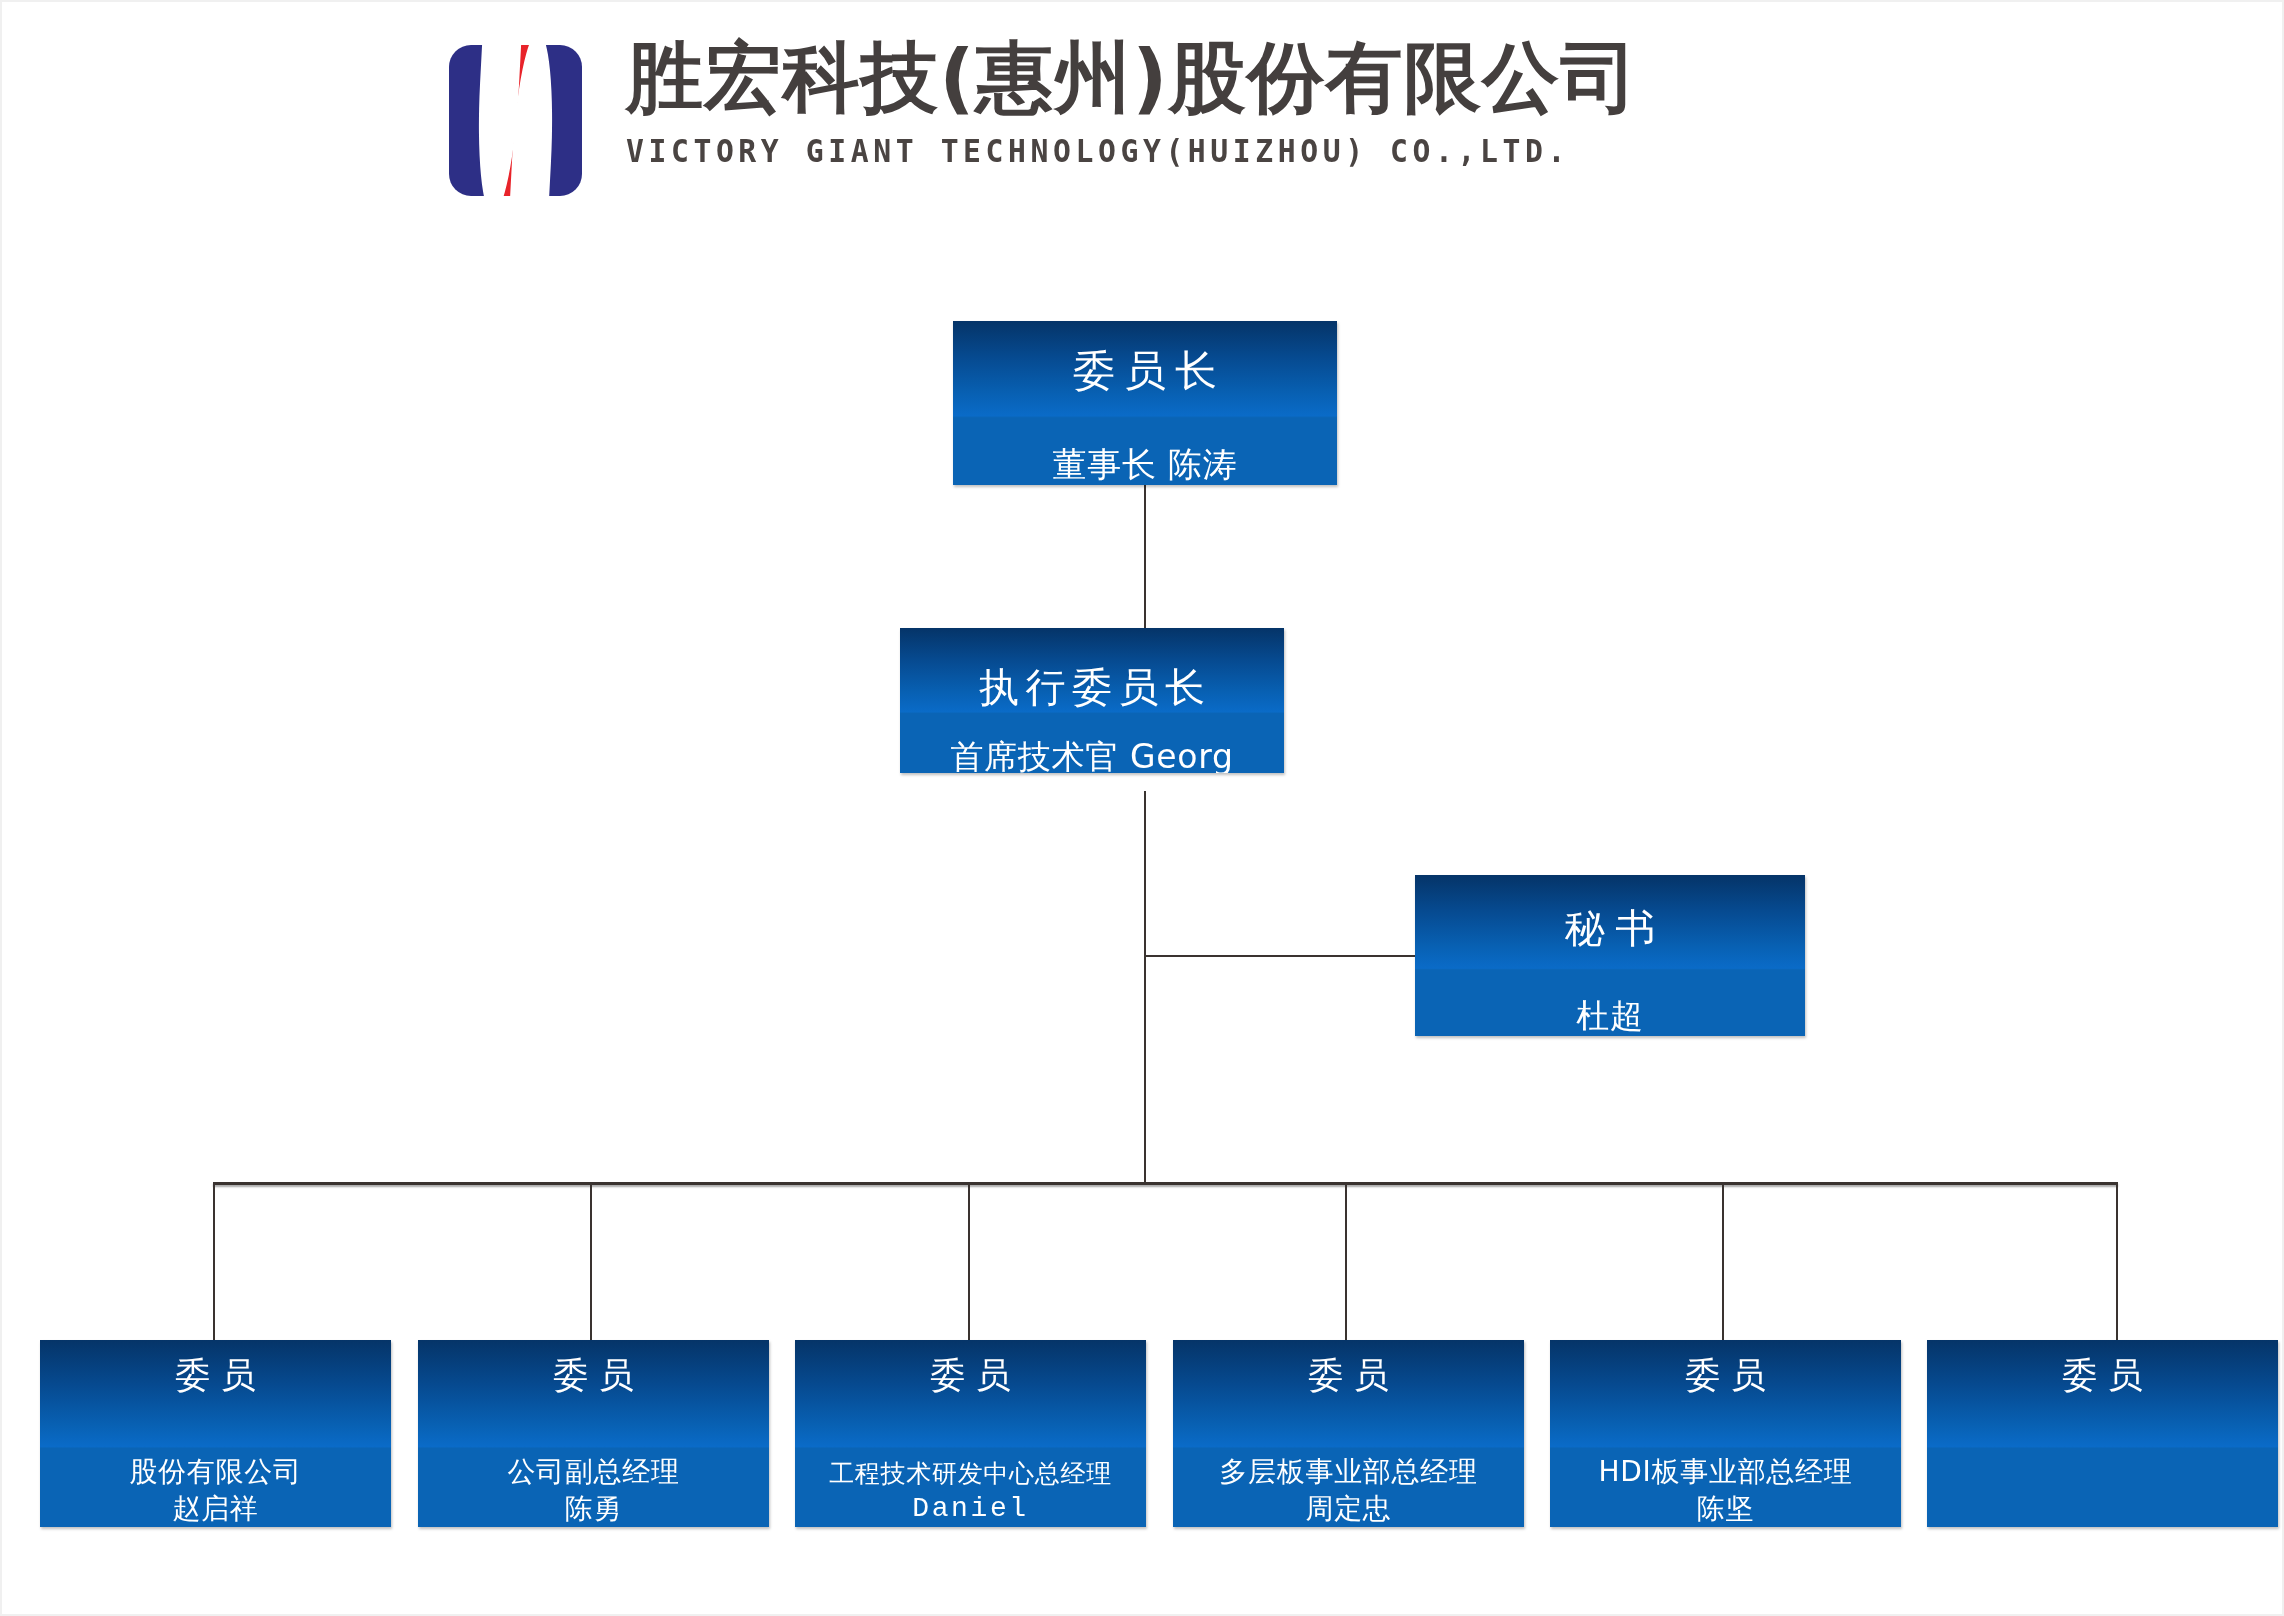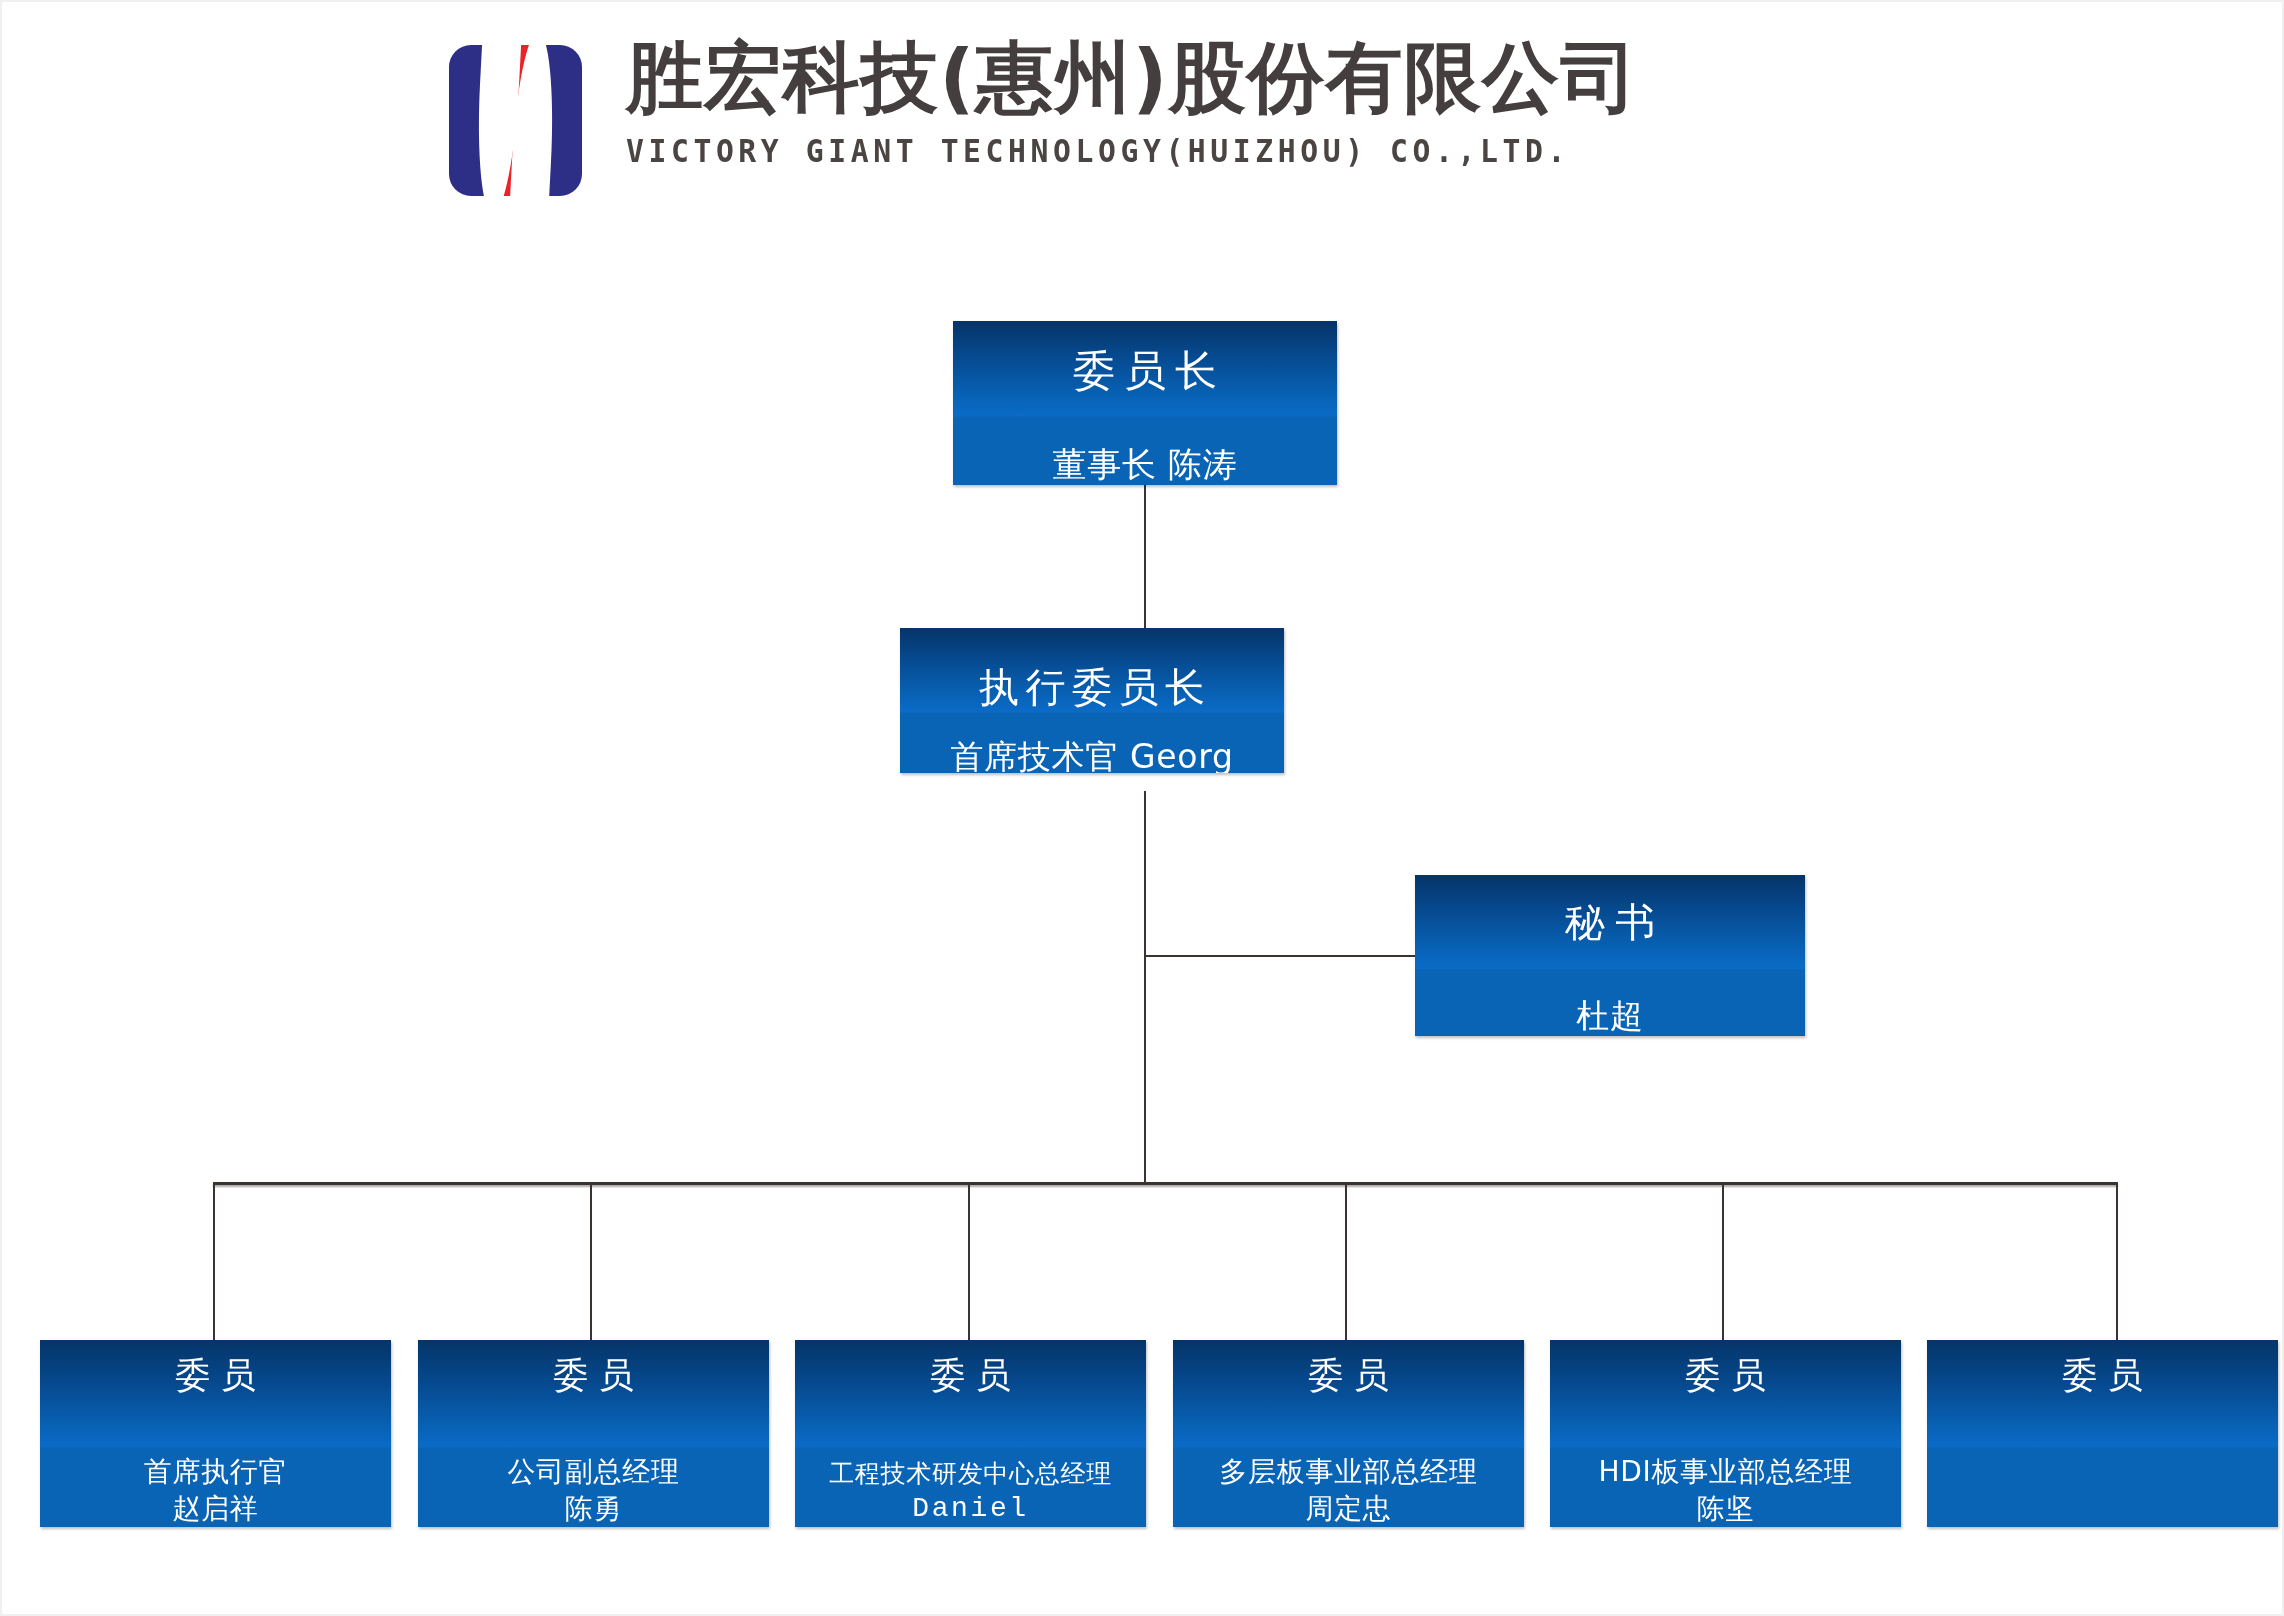--- a/index.html
+++ b/index.html
@@ -146,21 +146,21 @@
 
   
   #node-chairman{left:953px;top:321px;width:384px;height:164px;padding-top:22px;}
   #node-chairman .node-title{font-size:42px;}
   #node-chairman .node-sub{margin-top:4px;font-size:34px;}
 
   #node-exec{left:900px;top:628px;width:384px;height:145px;padding-top:32px;}
   #node-exec .node-title{font-size:40px;letter-spacing:6.5px;text-indent:6.5px;}
   #node-exec .node-sub{margin-top:22px;font-size:33px;}
 
-  #node-secretary{left:1415px;top:875px;width:390px;height:161px;padding-top:20px;}
+  #node-secretary{left:1415px;top:875px;width:390px;height:161px;padding-top:26px;}
   #node-secretary .node-title{font-size:40px;letter-spacing:10.4px;text-indent:10.4px;}
   #node-secretary .node-sub{margin-top:26px;font-size:33px;}
 
   .member{
     top:1340px;
     width:351px;height:187px;
     padding-top:11.7px;
     background:linear-gradient(to bottom,
         #053468 0%,
         #064a90 24%,
@@ -222,21 +222,21 @@
 </div>
 
 <div class="node" id="node-secretary">
   <div class="node-title">秘书</div>
   <div class="node-sub">杜超</div>
 </div>
 
 <div class="node member" style="left:40px;">
   <div class="node-title">委员</div>
   <div class="node-sub">
-    <div>首席执行官</div>
+    <div>股份有限公司</div>
     <div>赵启祥</div>
   </div>
 </div>
 
 <div class="node member" style="left:418px;">
   <div class="node-title">委员</div>
   <div class="node-sub">
     <div>公司副总经理</div>
     <div>陈勇</div>
   </div>

